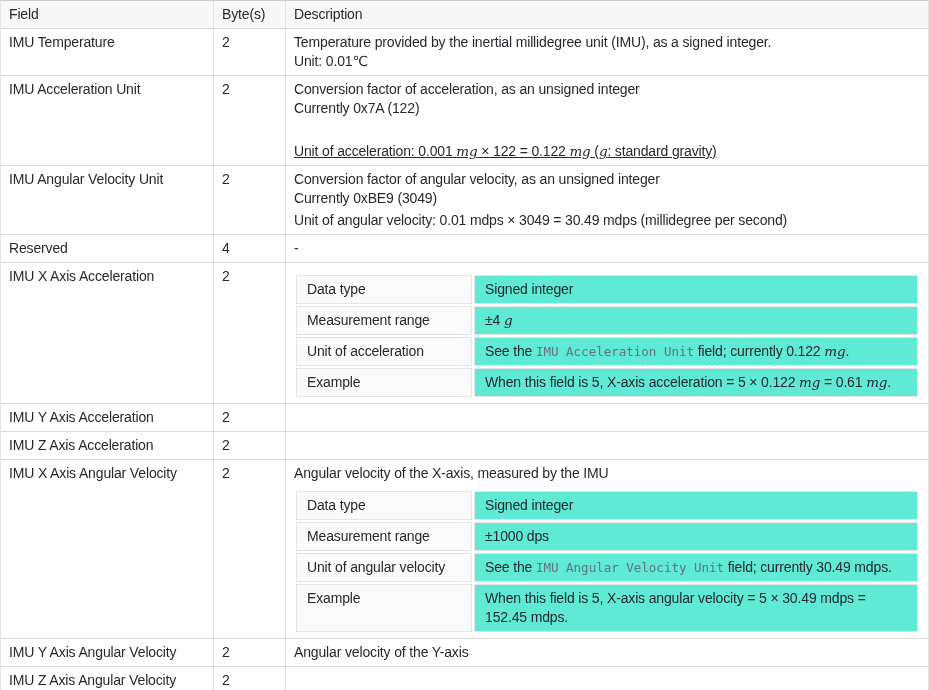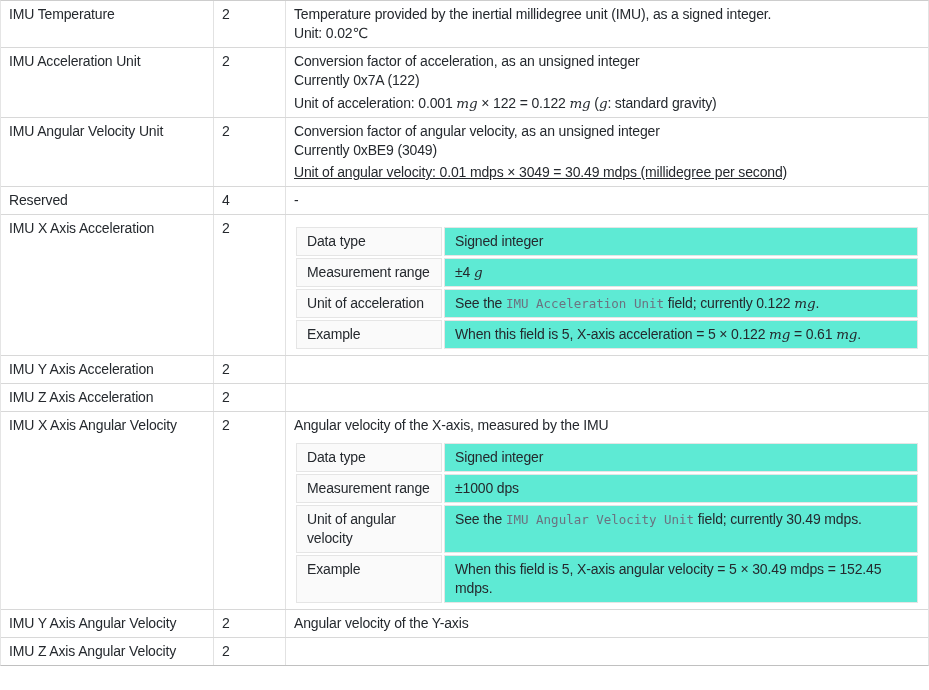--- a/index.html
+++ b/index.html
@@ -54,54 +54,59 @@
   }
   .nrow{display:table-row;}
   .ncell{
     display:table-cell;
     border:1px solid #e5e5e5;
     padding:4px 10px;
     line-height:19px;
     vertical-align:top;
     box-sizing:border-box;
   }
-  .nlabel{background:#fafafa;width:146px;}
+  .nlabel{background:#fafafa;width:176px;}
   .nvalue{background:#5eead4;}
 </style>
 </head>
 <body>
 
 <div class="doc-table">
+  <div class="trow thead">
+    <div class="cell c-field">Field</div>
+    <div class="cell c-bytes">Byte(s)</div>
+    <div class="cell c-desc">Description</div>
+  </div>
   <div>
   <div class="trow">
     <div class="cell c-field">IMU Temperature</div>
     <div class="cell c-bytes">2</div>
     <div class="cell c-desc">
           <div class="line"><span>Temperature provided by the inertial millidegree unit (IMU), as a signed integer.</span></div>
-          <div class="line"><span>Unit: 0.02℃</span></div>
+          <div class="line"><span>Unit: 0.01℃</span></div>
         </div>
   </div>
 
   <div class="trow">
     <div class="cell c-field">IMU Acceleration Unit</div>
     <div class="cell c-bytes">2</div>
     <div class="cell c-desc">
           <div class="line"><span>Conversion factor of acceleration, as an unsigned integer</span></div>
           <div class="line"><span>Currently 0x7A (122)</span></div>
-          <div class="line" style="margin-top: 4px;"><span>Unit of acceleration: 0.001 </span><span class="it">mg</span><span> × 122 = 0.122 </span><span class="it">mg</span><span> (</span><span class="it">g</span><span>: standard gravity)</span></div>
+          <div class="line" style="margin-top: 24px; text-decoration: underline;"><span>Unit of acceleration: 0.001 </span><span class="it">mg</span><span> × 122 = 0.122 </span><span class="it">mg</span><span> (</span><span class="it">g</span><span>: standard gravity)</span></div>
         </div>
   </div>
 
   <div class="trow">
     <div class="cell c-field">IMU Angular Velocity Unit</div>
     <div class="cell c-bytes">2</div>
     <div class="cell c-desc">
           <div class="line"><span>Conversion factor of angular velocity, as an unsigned integer</span></div>
           <div class="line"><span>Currently 0xBE9 (3049)</span></div>
-          <div class="line" style="margin-top: 3px; text-decoration: underline;"><span>Unit of angular velocity: 0.01 mdps × 3049 = 30.49 mdps (millidegree per second)</span></div>
+          <div class="line" style="margin-top: 3px;"><span>Unit of angular velocity: 0.01 mdps × 3049 = 30.49 mdps (millidegree per second)</span></div>
         </div>
   </div>
 
   <div class="trow">
     <div class="cell c-field">Reserved</div>
     <div class="cell c-bytes">4</div>
     <div class="cell c-desc">
           <div class="line"><span>-</span></div>
         </div>
   </div>

